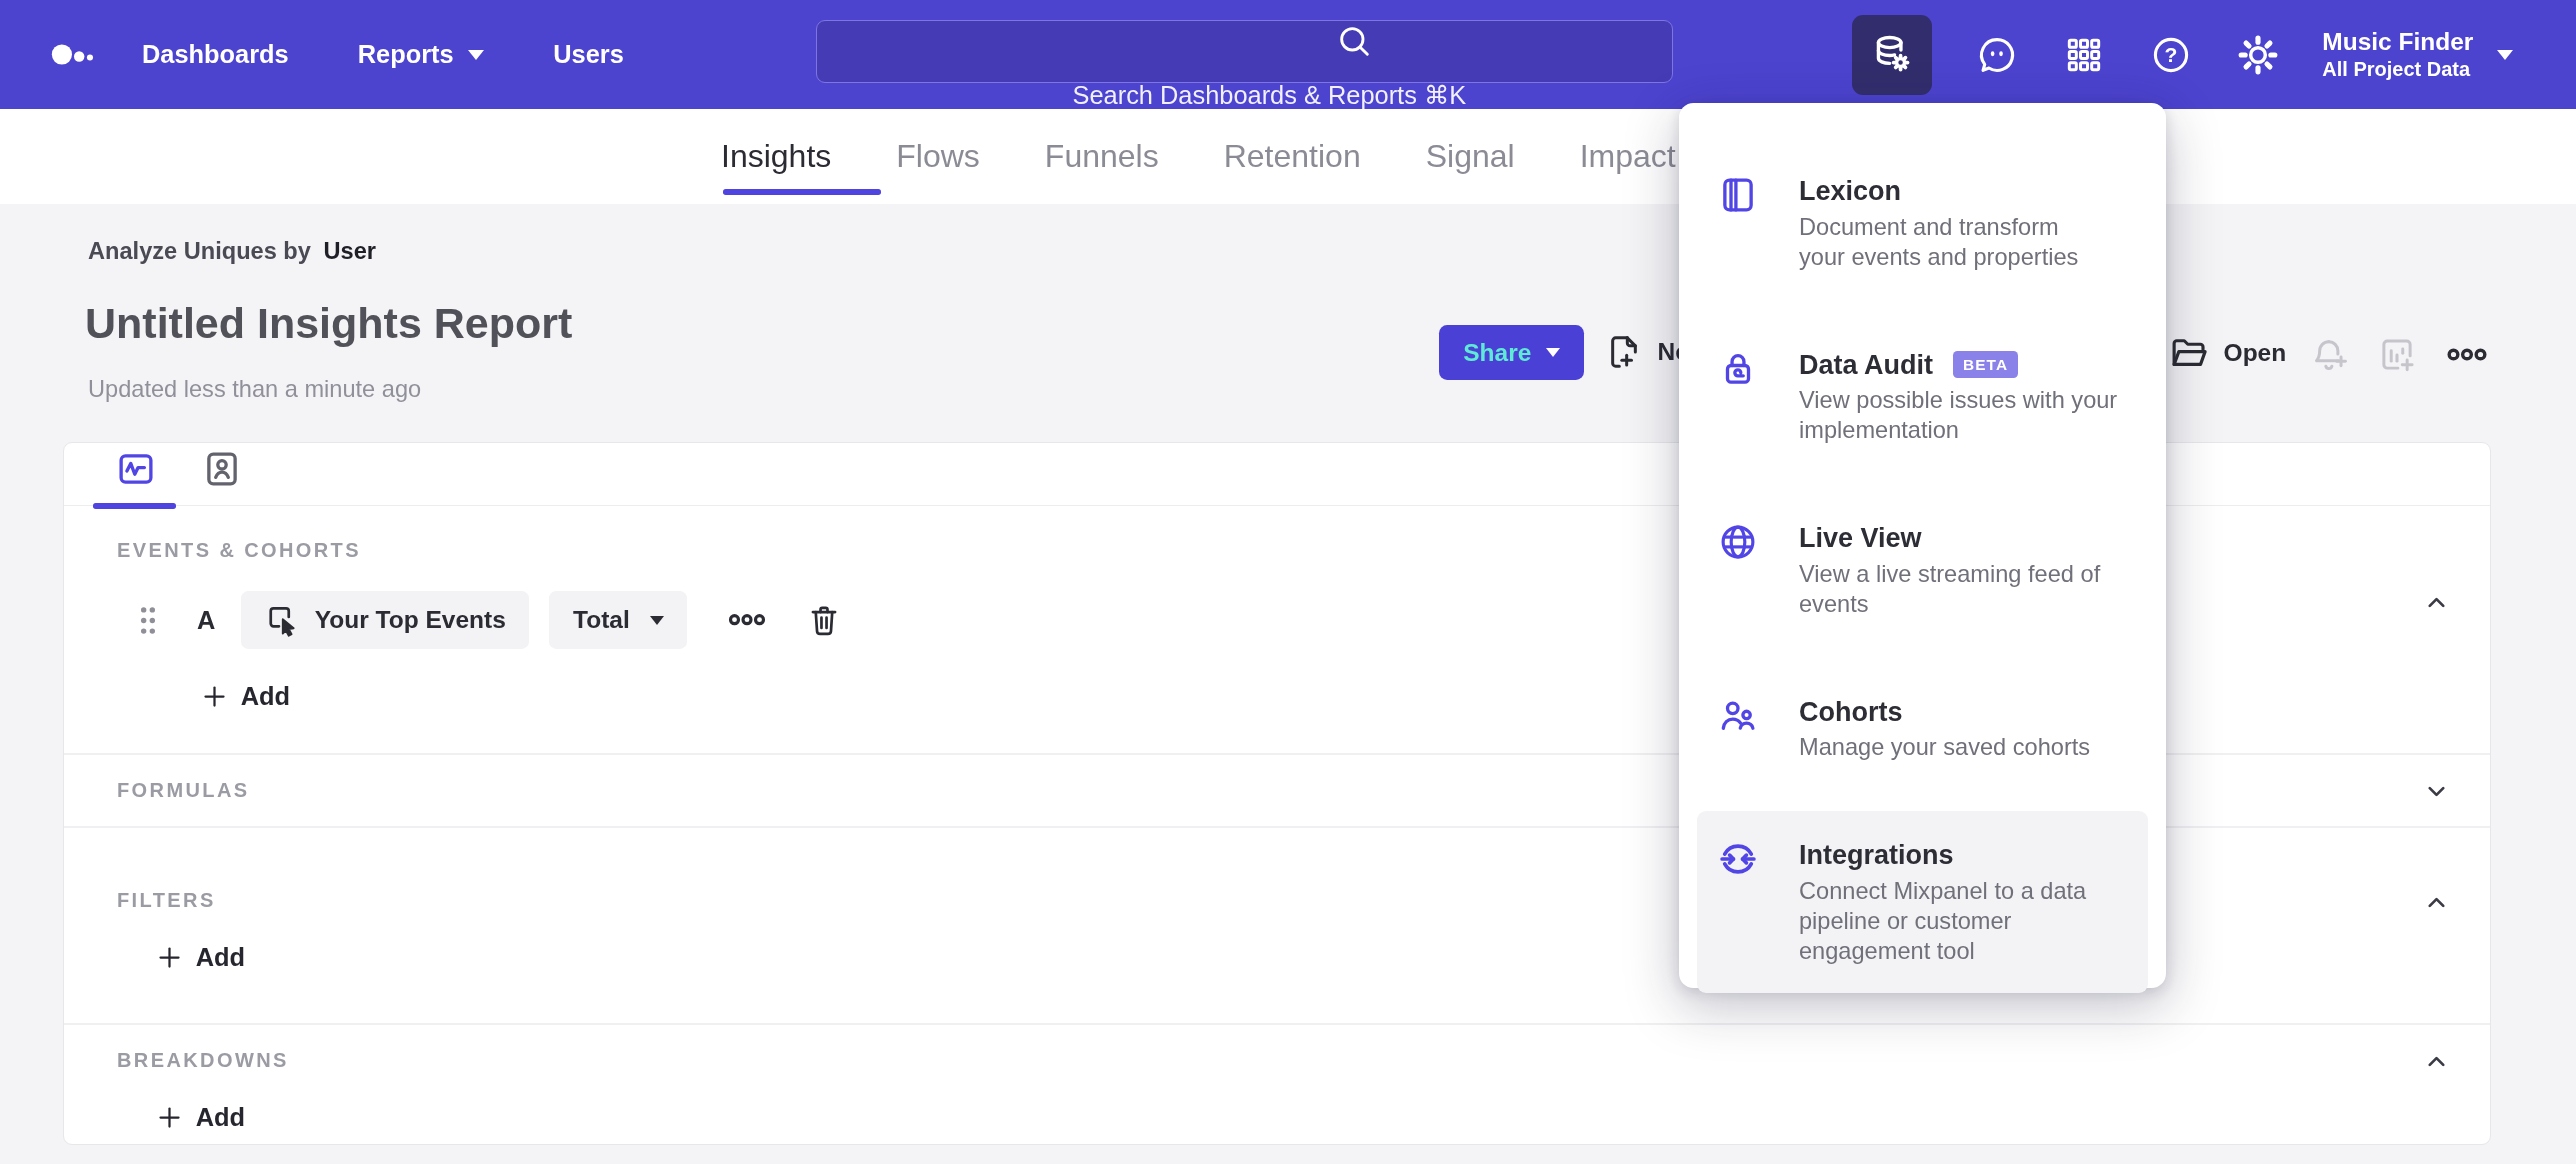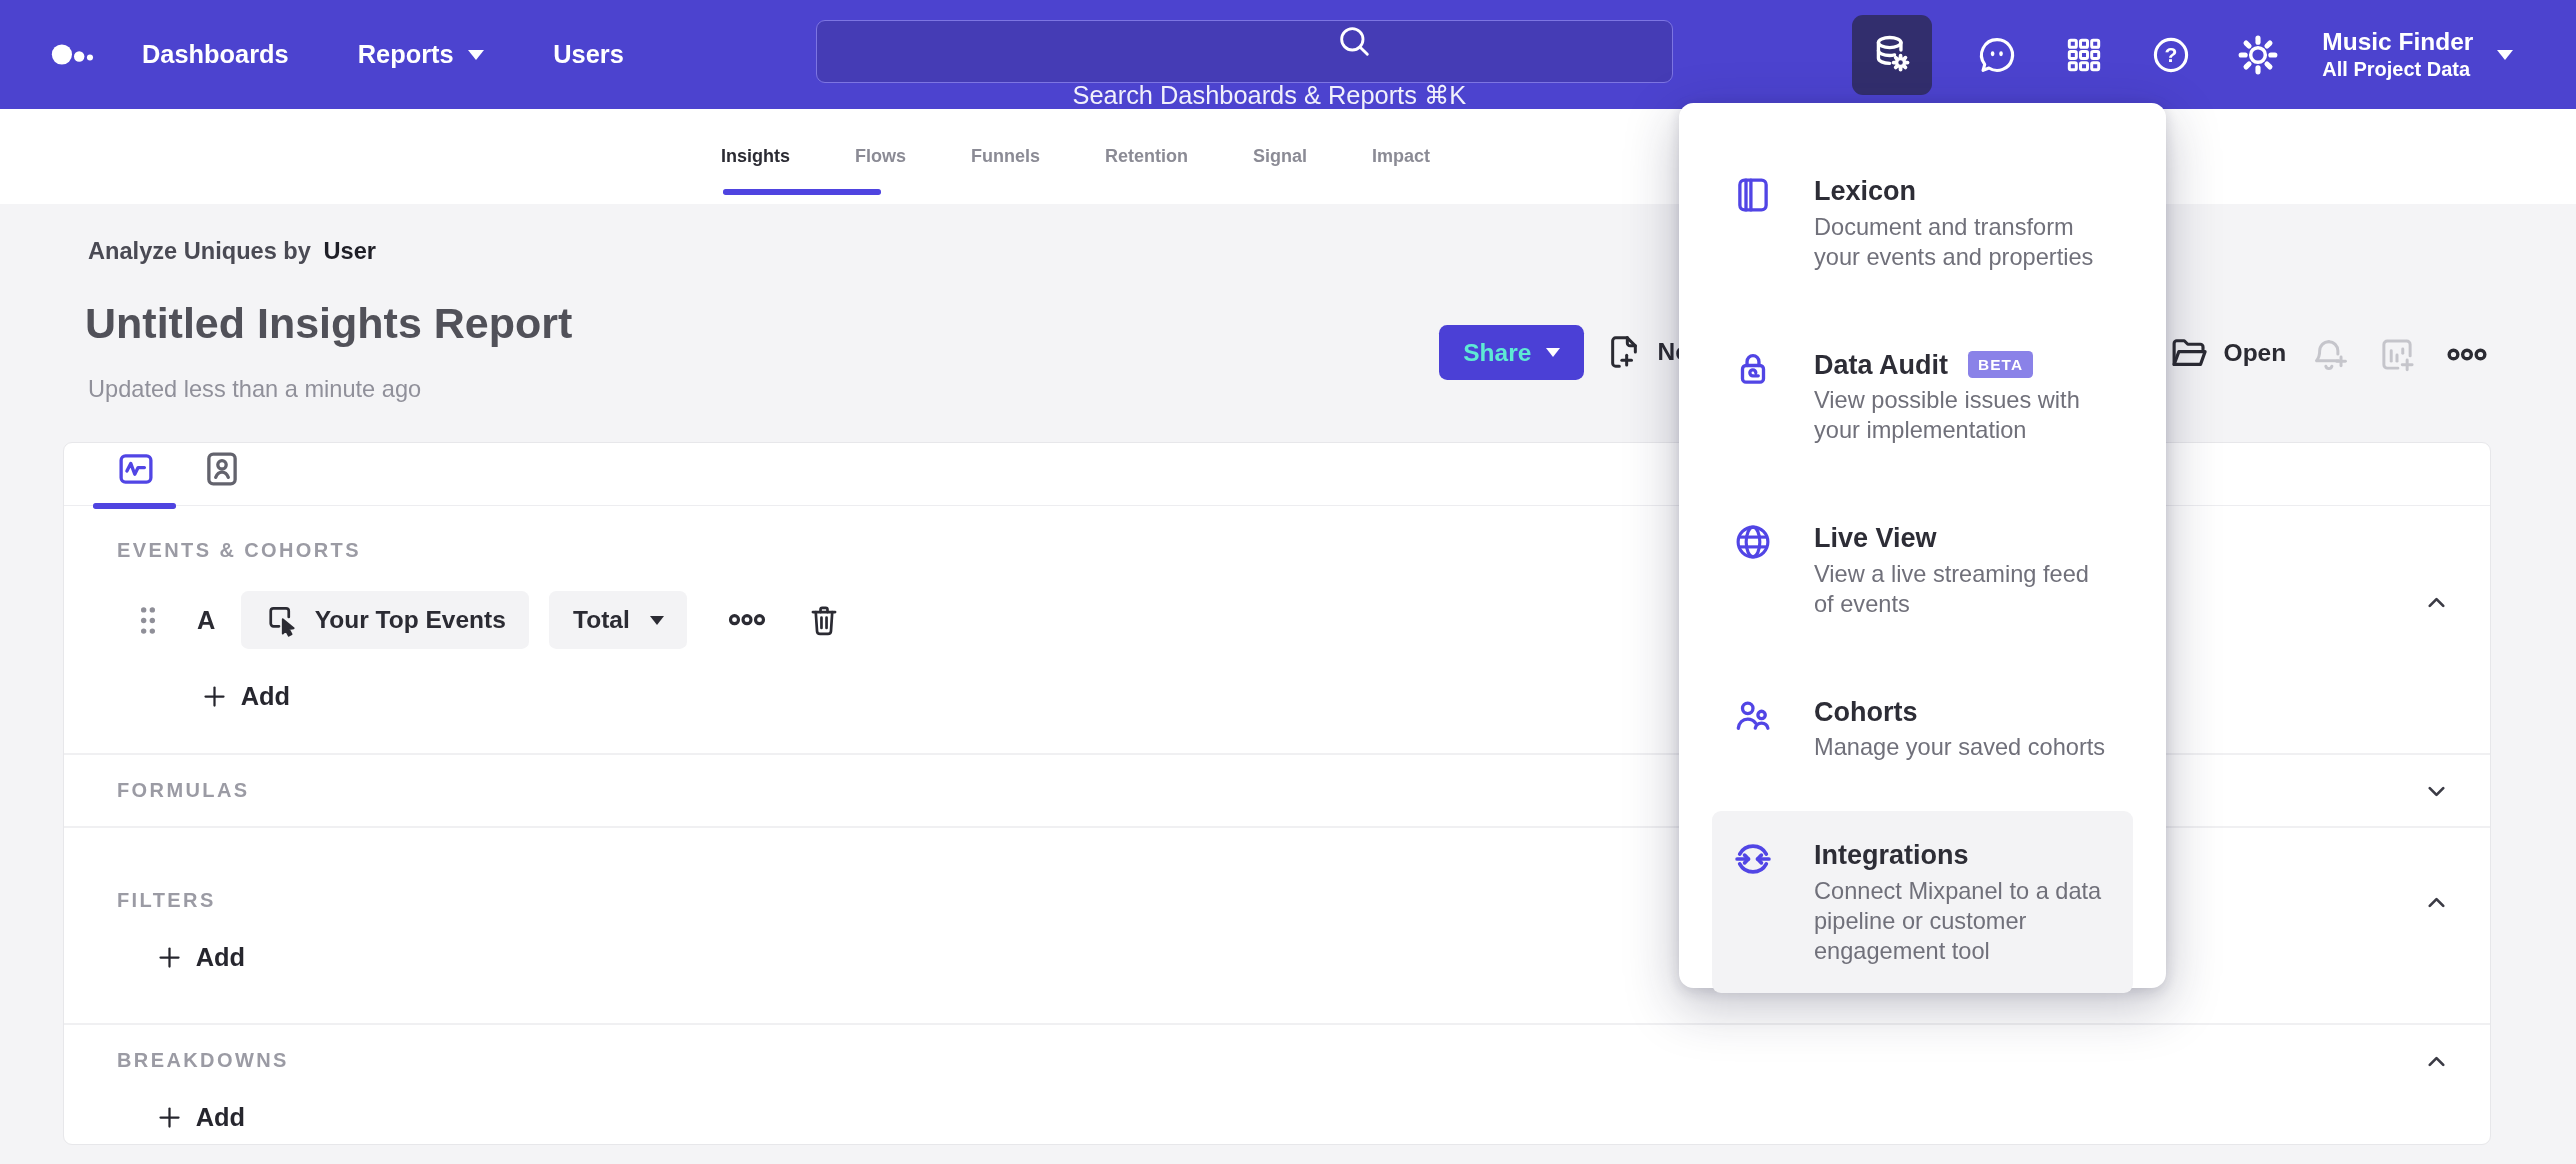--- a/index.html
+++ b/index.html
@@ -23,21 +23,21 @@
   .nav-icon-btn { width:45px; height:45px; display:flex; align-items:center; justify-content:center; cursor:pointer; }
   .nav-tile { width:80px; height:80px; background:#322e6d; border-radius:11px; display:flex; align-items:center; justify-content:center; cursor:pointer; }
   .project { display:flex; align-items:center; gap:23.6px; cursor:pointer; }
   .project-text { text-align:left; color:#fff; }
   .project-name { font-size:24.5px; font-weight:700; line-height:1.25; }
   .project-scope { font-size:20px; font-weight:700; line-height:1.25; }
 
   
   .tabbar { position:absolute; left:0; top:109px; width:2576px; height:95px; background:#fff; z-index:5; }
   .tabs { position:absolute; left:721px; top:0; height:95px; display:flex; align-items:center; gap:65px; }
-  .tab { font-size:18px; font-weight:700; color:#8b8b95; cursor:pointer; }
+  .tab { font-size:32px; font-weight:400; color:#8b8b95; cursor:pointer; }
   .tab.active { color:#2b2b33; }
   .tab-underline { position:absolute; left:723px; top:189px; width:158px; height:6.3px; background:#4f44e0; border-radius:2.7px; z-index:6; }
 
   
   .meta-row { position:absolute; left:88px; top:238px; font-size:23.6px; color:#4a4a54; font-weight:600; }
   .meta-row .meta-value { color:#1f1f27; font-weight:700; margin-left:12.7px; cursor:pointer; }
   .report-title { position:absolute; left:85px; top:299px; font-size:43px; font-weight:700; color:#515159; }
   .report-updated { position:absolute; left:88px; top:376px; font-size:23.6px; color:#90909a; }
 
   .share-btn { position:absolute; left:1439px; top:325px; width:145px; height:55px; background:#4b40d6; border-radius:8.2px;
@@ -77,21 +77,21 @@
   .pill + .pill { margin-left:20px; }
   .pill .caret-down { border-top-color:#2b2b33; border-left-width:7.3px; border-right-width:7.3px; border-top-width:9px; margin-left:5.4px; }
   .row-more { margin-left:40px; cursor:pointer; display:flex; }
   .row-trash { margin-left:38px; cursor:pointer; display:flex; }
   .add-btn { display:flex; align-items:center; gap:12.7px; font-size:25.4px; font-weight:600; color:#26262e; cursor:pointer; width:max-content; }
   .sec-events .add-btn { margin:33px 0 0 84px; }
   .sec-filters .add-btn, .sec-breakdowns .add-btn { margin:31px 0 0 39px; }
 
   
   .menu-panel { position:absolute; left:1679px; top:103px; width:487px; height:885px; background:#fff; border-radius:14.5px;
-                box-shadow:0 16.3px 54px rgba(30,30,60,.28), 0 3.6px 12.7px rgba(30,30,60,.14); z-index:40; padding:44px 33px 22px; }
+                box-shadow:0 16.3px 54px rgba(30,30,60,.28), 0 3.6px 12.7px rgba(30,30,60,.14); z-index:40; padding:44px 18px 22px; }
   .menu-item { display:flex; gap:40px; padding:27px 20px; border-radius:9px; margin-bottom:22px; cursor:pointer; }
   .menu-item.highlighted { background:#f3f3f5; }
   .menu-icon { flex:0 0 42px; height:42px; color:#5145e5; }
   .menu-text { }
   .menu-title-row { display:flex; align-items:center; gap:20px; }
   .menu-title { font-size:27px; font-weight:700; color:#2d2d36; line-height:34px; }
   .beta-badge { background:#8a82e8; color:#fff; font-size:15.4px; font-weight:700; letter-spacing:1.1px; padding:4.5px 10px; border-radius:4.5px; }
   .menu-desc { font-size:23.6px; color:#70707a; line-height:30px; margin-top:3.6px; max-width:345px; }
   .menu-item-lexicon .menu-desc { max-width:299px; }
   .menu-item-integrations .menu-desc { max-width:334px; }

